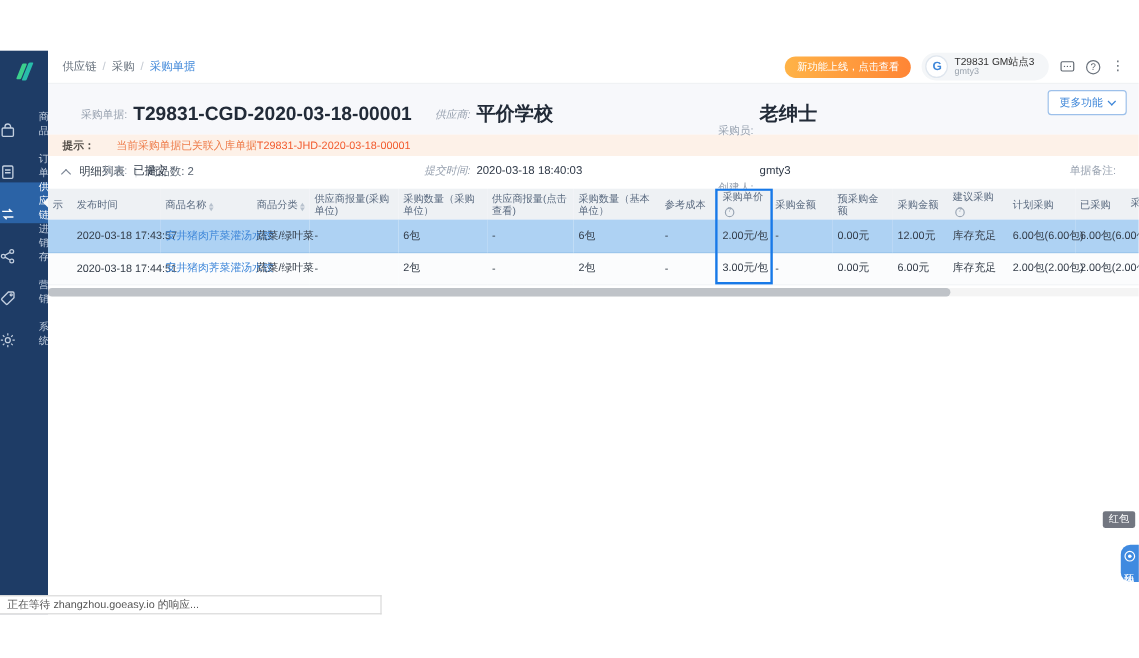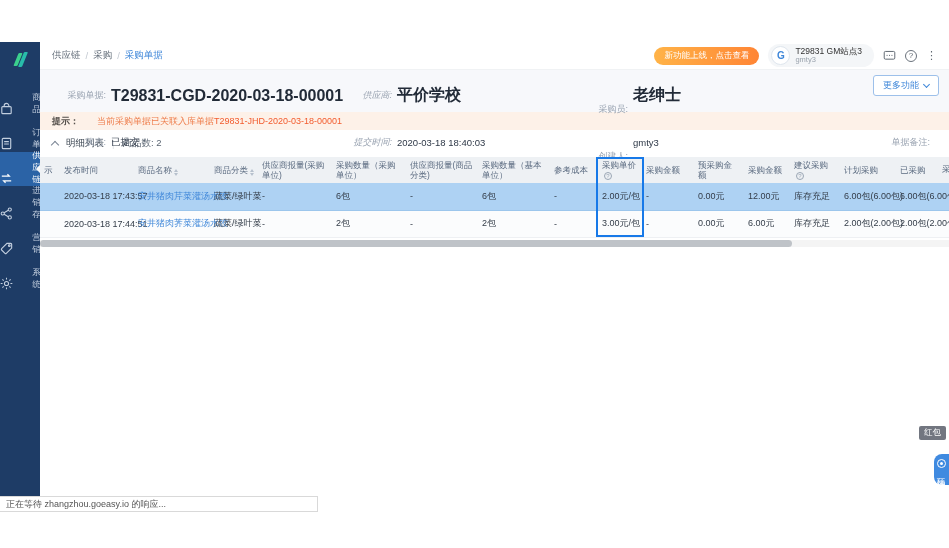--- a/index.html
+++ b/index.html
@@ -285,21 +285,21 @@
               <th><span>商品名称</span><span class="sort">
                   <i class="up"></i>
                   <i class="dn"></i>
                 </span></th>
               <th><span>商品分类</span><span class="sort">
                   <i class="up"></i>
                   <i class="dn"></i>
                 </span></th>
               <th><span>供应商报量(采购单位)</span></th>
               <th><span>采购数量（采购单位）</span></th>
-              <th><span>供应商报量(商品分类)</span></th>
+              <th><span>供应商报量(点击查看)</span></th>
               <th><span>采购数量（基本单位）</span></th>
               <th><span>参考成本</span></th>
               <th><span>采购单价</span><span class="info-dot">?</span></th>
               <th><span>采购金额</span></th>
               <th><span>预采购金额</span></th>
               <th><span>采购金额</span></th>
               <th><span>建议采购</span><span class="info-dot">?</span></th>
               <th><span>计划采购</span></th>
               <th><span>已采购</span></th>
             </tr>

